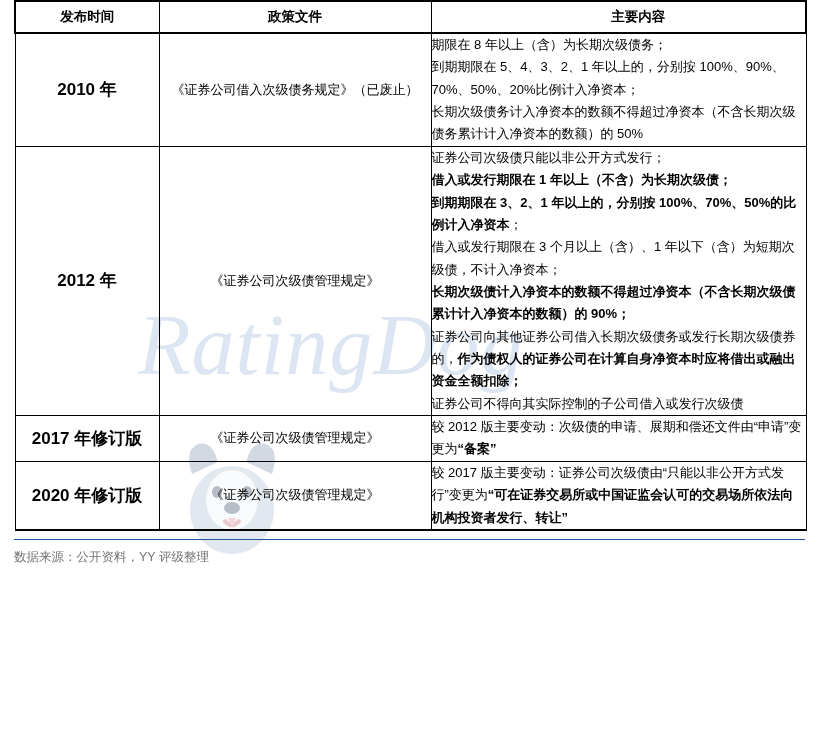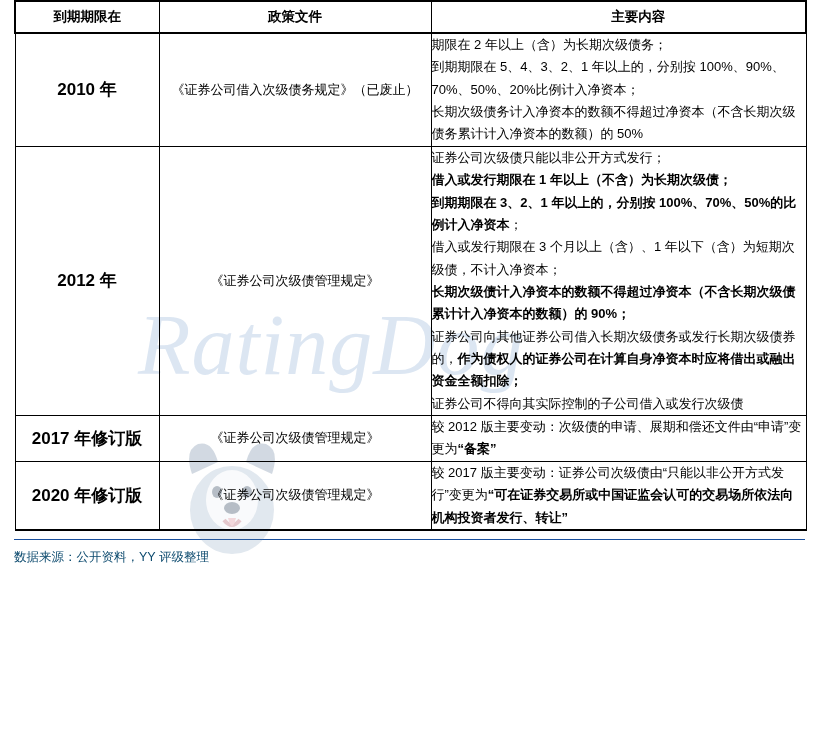--- a/index.html
+++ b/index.html
@@ -78,21 +78,21 @@
     line-height: 1.72;
     border-right: 2px solid #000;
   }
   tr.last td { border-bottom: 2px solid #000; }
   .para { margin: 0; }
   .b { font-weight: bold; }
   .source {
     margin: 0 14px;
     padding-top: 9px;
     font-size: 12.5px;
-    color: #0c4a6e;
+    color: #737373;
     border-top: 1px solid #1a4f9c;
     margin-top: 8px;
   }
   
   .watermark {
     position: absolute;
     left: 0;
     top: 0;
     width: 819px;
     height: 752px;
@@ -143,31 +143,31 @@
 
   <div class="table-wrap">
     <table class="doc">
       <colgroup>
         <col class="c1">
           <col class="c2">
           <col class="c3">
       </colgroup>
       <thead>
         <tr>
-          <th class="c1">到期期限在</th>
+          <th class="c1">发布时间</th>
           <th class="c2">政策文件</th>
           <th class="c3">主要内容</th>
         </tr>
       </thead>
       <tbody>
         <tr>
           <td class="cell-date">2010 年</td>
           <td class="cell-doc">《证券公司借入次级债务规定》（已废止）</td>
           <td class="cell-content">
-            <p class="para">期限在 2 年以上（含）为长期次级债务；</p>
+            <p class="para">期限在 8 年以上（含）为长期次级债务；</p>
             <p class="para">到期期限在 5、4、3、2、1 年以上的，分别按 100%、90%、70%、50%、20%比例计入净资本；</p>
             <p class="para">长期次级债务计入净资本的数额不得超过净资本（不含长期次级债务累计计入净资本的数额）的 50%</p>
           </td>
         </tr>
         <tr>
           <td class="cell-date">2012 年</td>
           <td class="cell-doc">《证券公司次级债管理规定》</td>
           <td class="cell-content">
             <p class="para">证券公司次级债只能以非公开方式发行；</p>
             <p class="para b">借入或发行期限在 1 年以上（不含）为长期次级债；</p>

